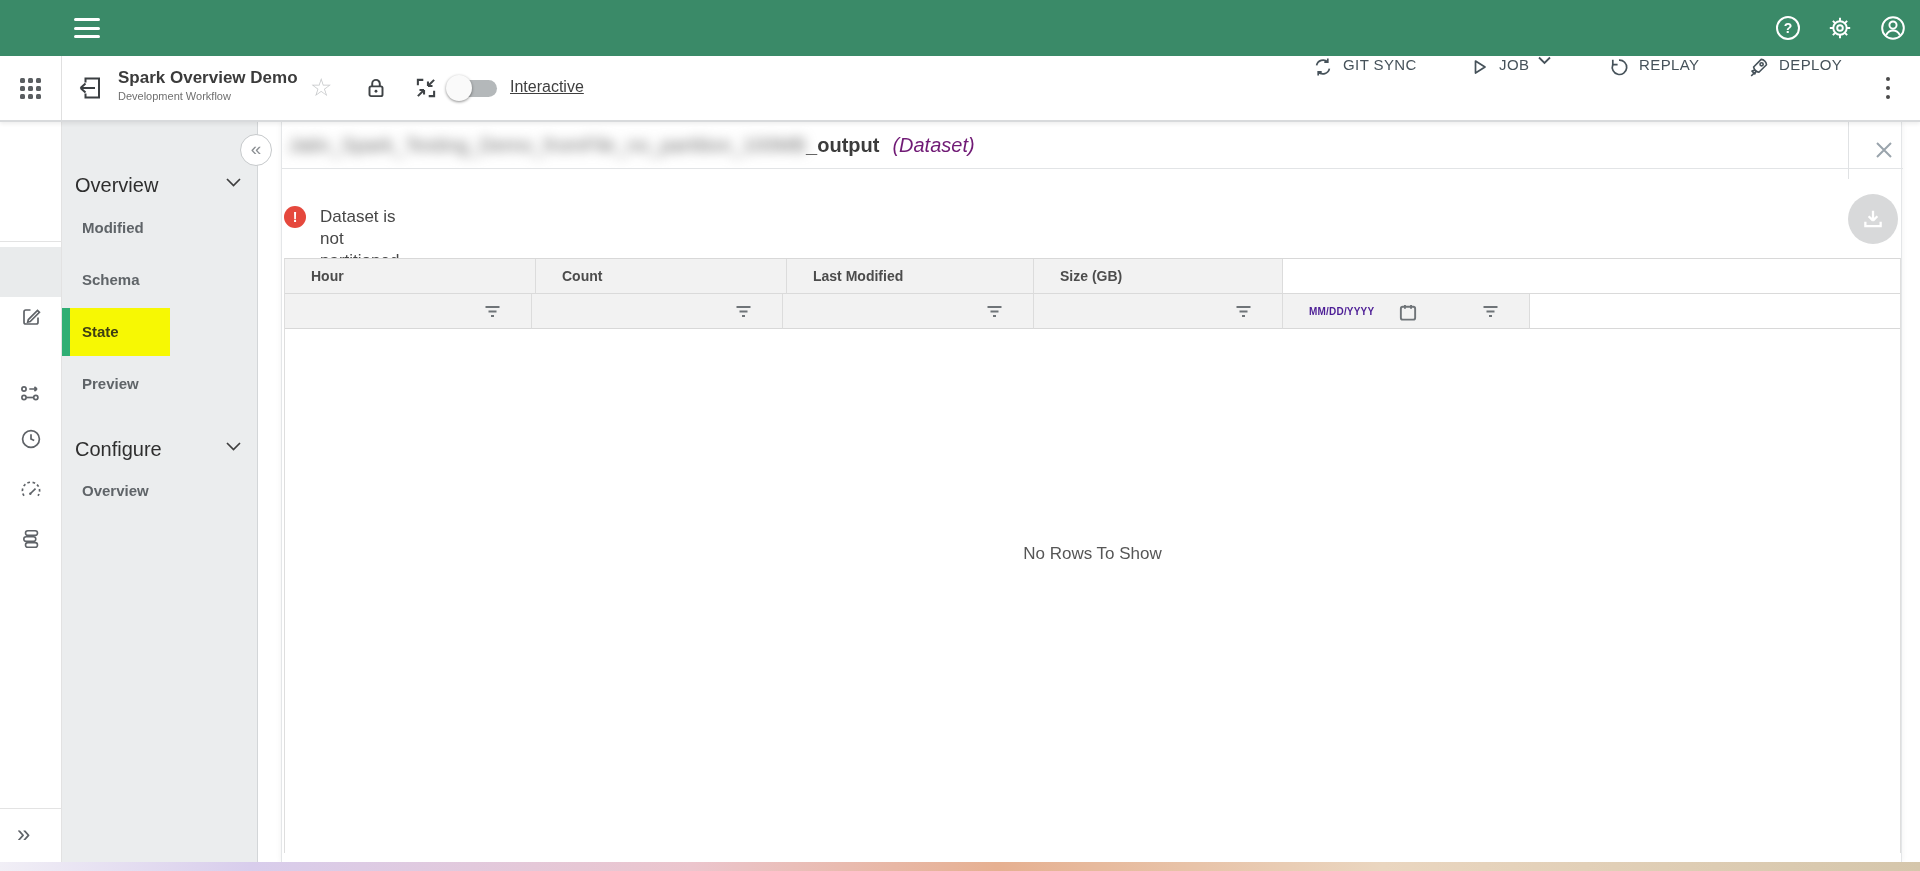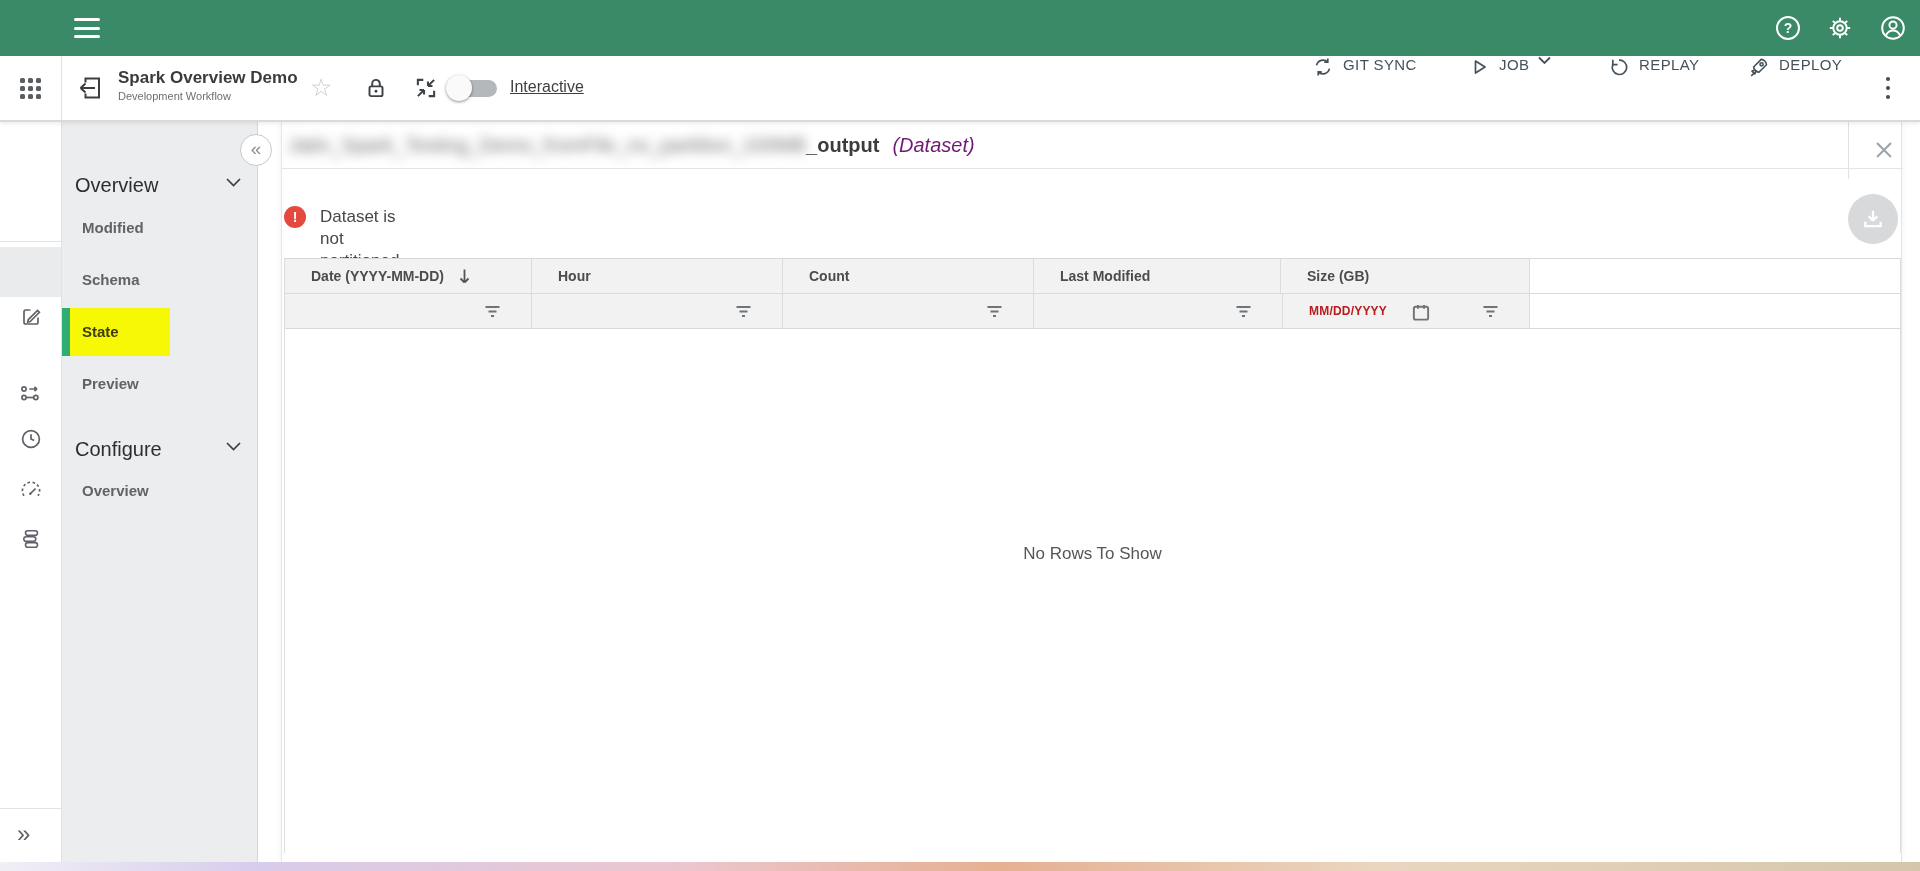--- a/index.html
+++ b/index.html
@@ -82,21 +82,21 @@
   
   .grid { position:absolute; left:2px; top:136px; width:1617px; height:595px;
     border:1px solid #dedede; border-top:1px solid #d8d8d8; }
   .g-row { display:flex; height:35px; }
   .g-cell { position:relative; height:35px; border-right:1px solid #dcdcdc; background:#f2f2f2; flex:none; }
   .g-cell.last { flex:1; border-right:none; background:#fff; }
   .hdr .g-cell { border-bottom:1px solid #dadada; display:flex; align-items:center; padding-left:26px;
     font-size:14px; font-weight:bold; color:#4c4c4c; }
   .flt .g-cell { border-bottom:1px solid #d8d8d8; display:flex; align-items:center; padding-left:26px; }
   .funnel { position:absolute; right:29px; top:8px; }
-  .date-ph { font-size:12px; font-weight:bold; color:#b91c1c; letter-spacing:.2px; }
+  .date-ph { font-size:10px; font-weight:bold; color:#4c1d95; letter-spacing:.2px; }
   .cal { margin-left:24px; margin-top:2px; }
   .g-body { position:relative; height:525px; background:#fff; }
   .empty-msg { position:absolute; left:0; right:0; top:215px; text-align:center; font-size:17px; color:#565656; }
 
   
   .bottombar { position:absolute; left:0; top:862px; width:1920px; height:9px;
     background:linear-gradient(90deg,#f1eff6 0%,#d8cdec 13%,#ecc5cd 36%,#e6b091 52%,#ead6c0 72%,#d5c6ab 100%); }
 
   svg { display:block; }
 </style>
@@ -314,26 +314,20 @@
 
       <div class="fab" data-interactable="true">
         <svg width="24" height="24" viewBox="0 0 22 22" fill="none" stroke="#fff" stroke-width="2.1" data-interactable="false">
           <path d="M11 3.5v9M11 12.5l-4-4M11 12.5l4-4"></path>
           <path d="M4 13.5v4h14v-4"></path>
         </svg>
       </div>
 
       <div class="grid" data-interactable="false">
         <div class="g-row hdr" data-interactable="false">
-          <div class="g-cell" style="width:247px" data-interactable="true">
-            <span data-interactable="false">Date (YYYY-MM-DD)</span>
-            <svg width="15" height="17" viewBox="0 0 15 17" fill="none" stroke="#555" stroke-width="1.8" style="margin-left:13px" data-interactable="false">
-              <path d="M7.5 1.5v12M7.5 14.5L3.5 10.5M7.5 14.5l4-4"></path>
-            </svg>
-          </div>
           <div class="g-cell" style="width:251px" data-interactable="true">
             <span data-interactable="false">Hour</span>
           </div>
           <div class="g-cell" style="width:251px" data-interactable="true">
             <span data-interactable="false">Count</span>
           </div>
           <div class="g-cell" style="width:247px" data-interactable="true">
             <span data-interactable="false">Last Modified</span>
           </div>
           <div class="g-cell" style="width:249px" data-interactable="true">

